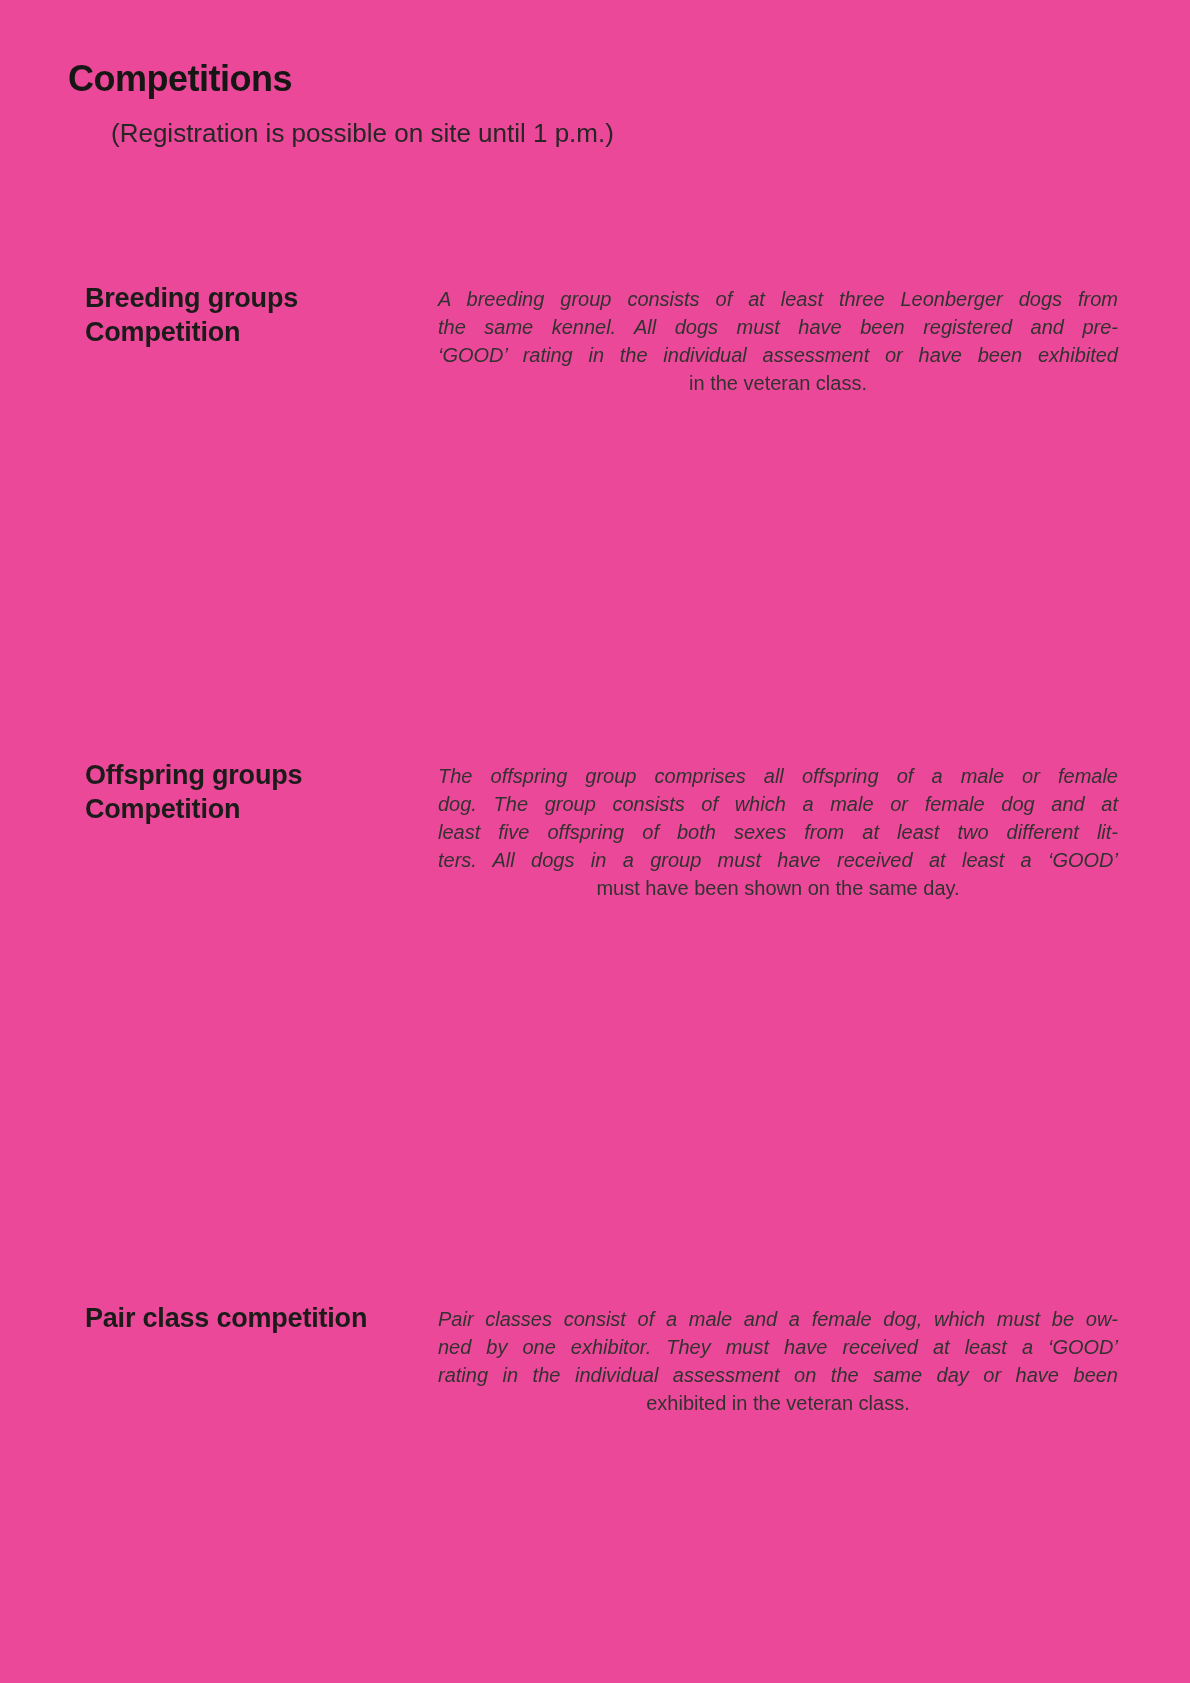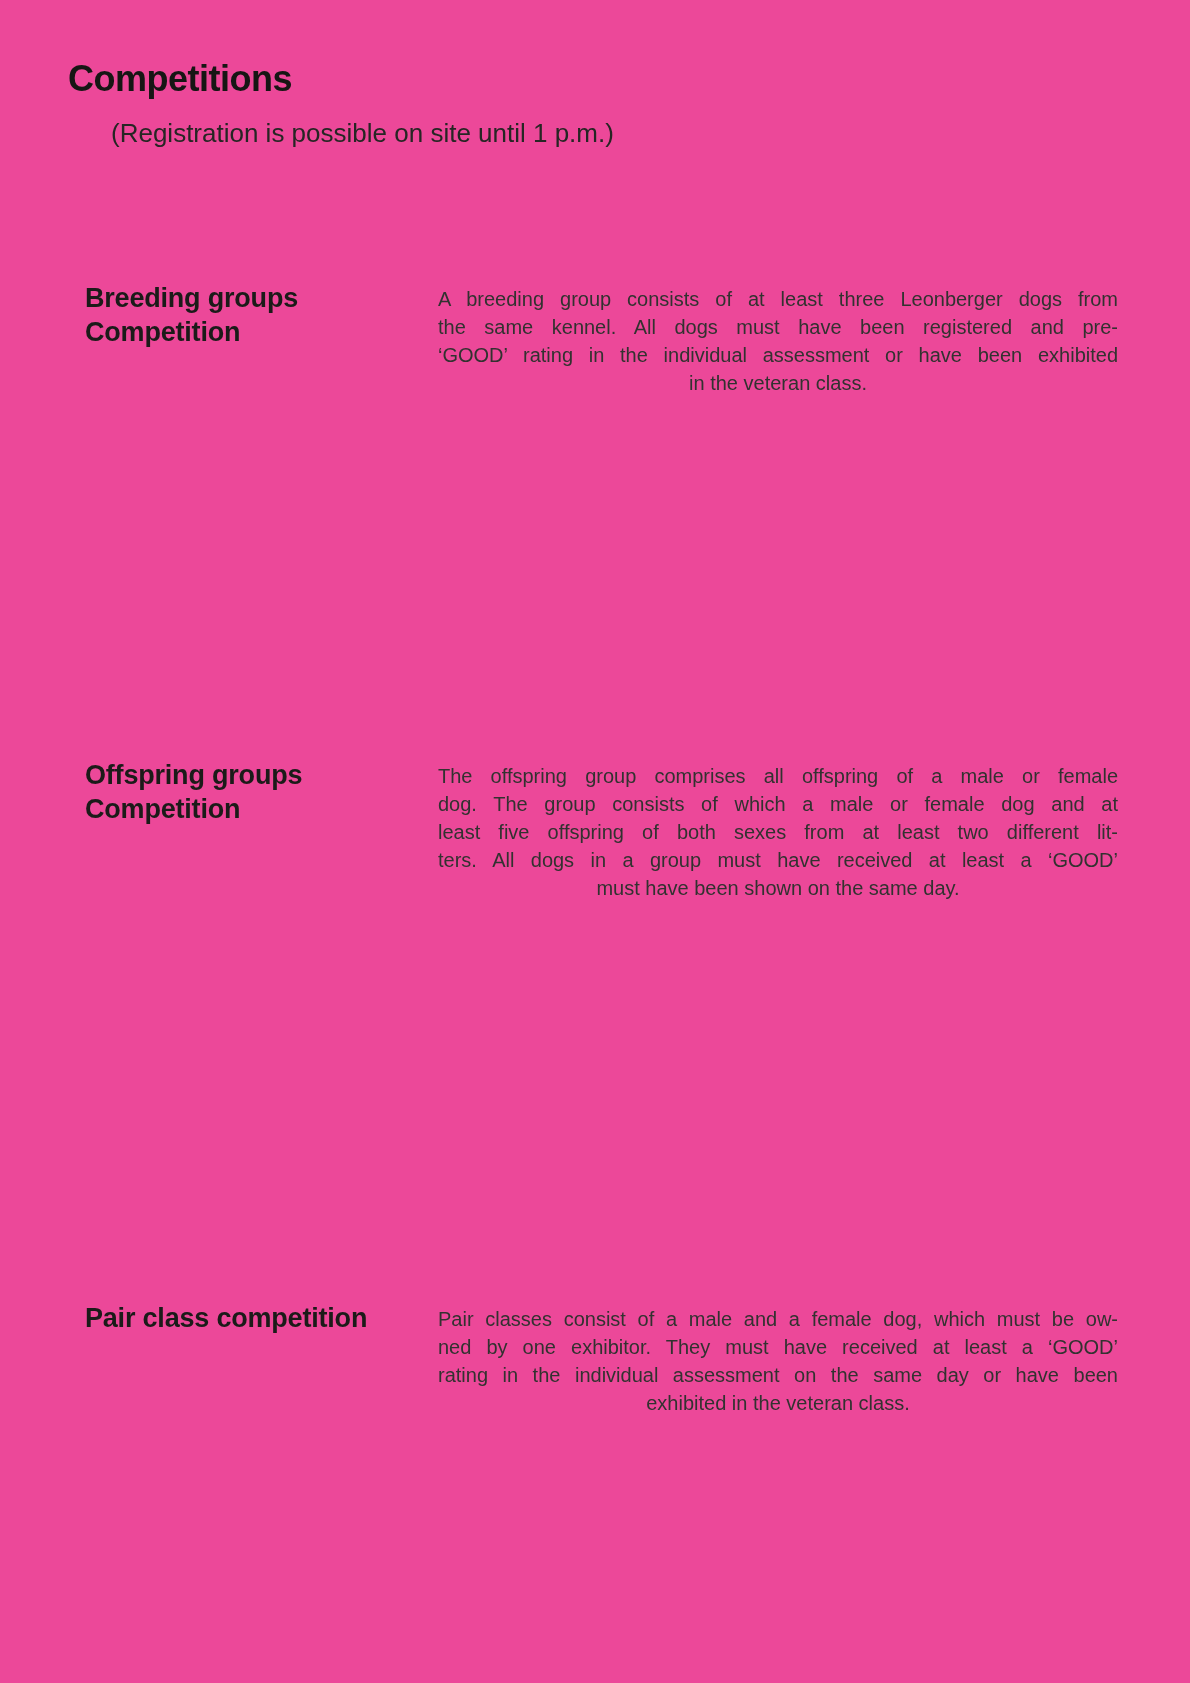--- a/index.html
+++ b/index.html
@@ -56,20 +56,21 @@
     width: 680px;
     font-size: 20px;
     line-height: 28px;
     font-weight: 400;
     color: #323230;
   }
   .jline {
     text-align: justify;
     text-align-last: justify;
     white-space: nowrap;
+    font-style: italic;
   }
   .lline {
     text-align: center;
     white-space: nowrap;
   }
 </style>
 </head>
 <body>
 
 <div class="page">

